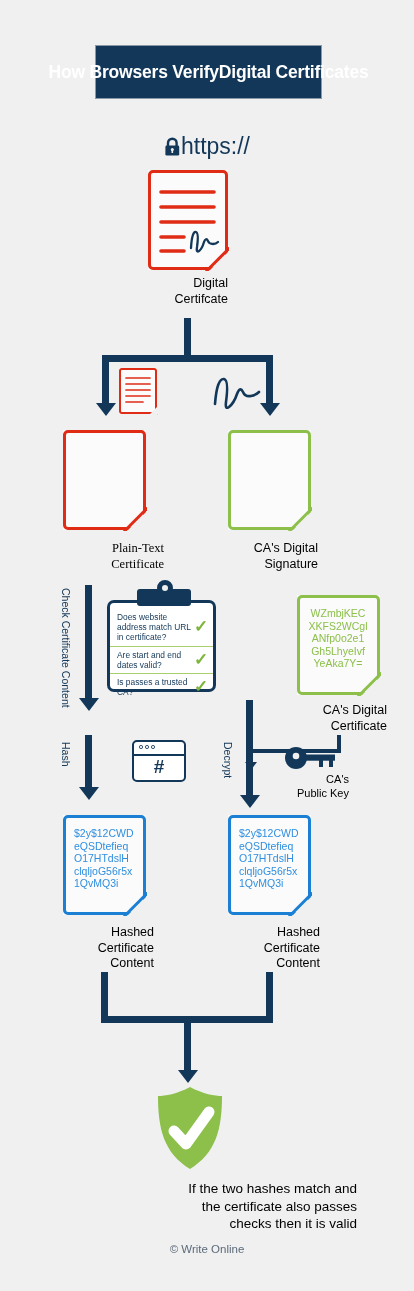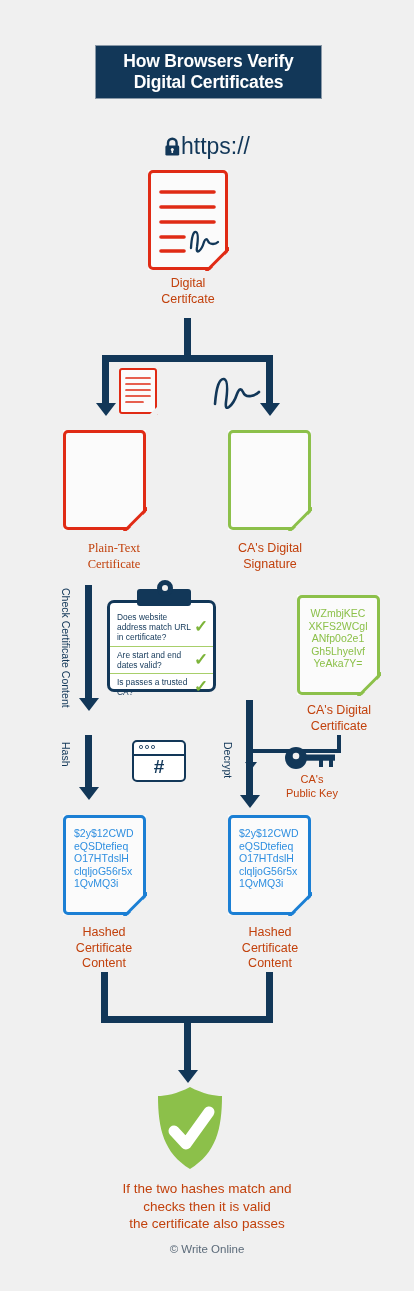--- a/index.html
+++ b/index.html
@@ -9,37 +9,37 @@
     font-family:"Liberation Sans", sans-serif;
     overflow:hidden;
     position:relative;
   }
   .canvas{position:relative;width:414px;height:1291px;}
 
   
   .title-block{
     position:absolute;left:95px;top:45px;width:225px;height:52px;
     background:#123758;border:1px solid #8a99a8;
-    display:flex;flex-direction:column;align-items:center;justify-content:center;
+    display:flex;flex-direction:row;align-items:center;justify-content:center;
   }
   .title-line{
     color:#ffffff;font-weight:bold;font-size:17.5px;line-height:21px;
     letter-spacing:-0.2px;text-align:center;white-space:nowrap;
   }
 
   
   .https-row{
     position:absolute;left:0;top:133px;width:414px;
     display:flex;align-items:center;justify-content:center;
   }
   .https-text{font-size:23px;color:#123758;letter-spacing:0px;}
 
   
   .caption{
-    position:absolute;text-align:center;color:#c2410c;
+    position:absolute;text-align:right;color:#000000;
     font-size:12.5px;line-height:15.5px;
   }
 
   
   .doc{
     position:absolute;background:#fbfbfb;box-sizing:border-box;
   }
   .doc .body{
     position:absolute;inset:0;
     border:3px solid var(--c);
@@ -330,19 +330,19 @@
   <div class="ln" style="left:184px;top:1016px;width:7px;height:58px;"></div>
   <div class="arrowhead" style="left:177.5px;top:1070px;"></div>
 
   <svg class="shield" viewBox="0 0 70 86">
     <path d="M35 2 C22 9 10 11 3 11 C3 44 9 68 35 84 C61 68 67 44 67 11 C60 11 48 9 35 2 Z" fill="#8CC04A"></path>
     <path d="M19 46 L31 59 L54 27" fill="none" stroke="#ffffff" stroke-width="11" stroke-linecap="round" stroke-linejoin="round"></path>
   </svg>
 
   <div class="caption" style="left:57px;top:1180px;width:300px;font-size:13.5px;line-height:17.5px;">
     <div>If the two hashes match and</div>
+    <div>the certificate also passes</div>
     <div>checks then it is valid</div>
-    <div>the certificate also passes</div>
   </div>
 
   <div class="footer">© Write Online</div>
 
 </div>
 
 </body></html>

